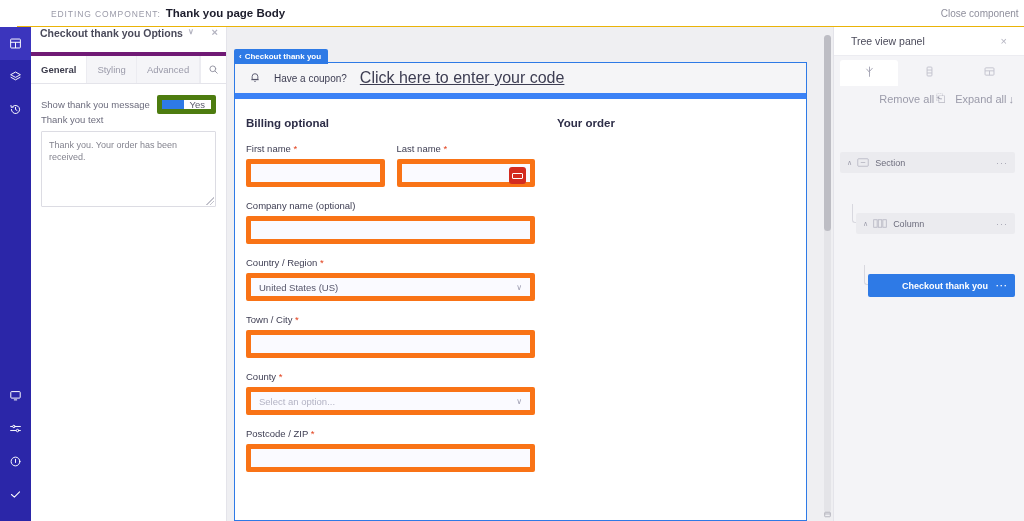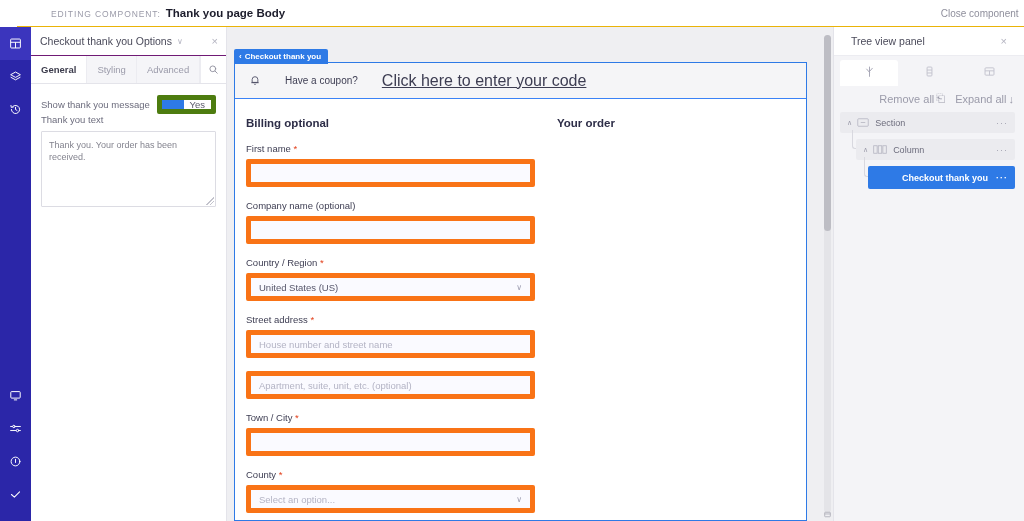--- a/index.html
+++ b/index.html
@@ -48,22 +48,22 @@
   }
   .rail-btn.active { background: #3b35bd; }
   .rail-btn svg { display: block; }
 
   
   .opts {
     position: absolute; top: 27px; left: 31px; width: 196px; height: 494px;
     background: #ffffff; border-right: 1px solid #e4e4ea;
   }
   .opts-head {
-    height: 29px; display: flex; align-items: center; padding: 0 8px 0 9px;
-    border-bottom: 1px solid #701a75; background:#fff;
+    height: 29px; display: flex; align-items: flex-start; padding: 0 8px 0 9px;
+    border-bottom: 4px solid #701a75; background:#fff;font-weight:bold;
   }
   .opts-title { font-size: 10.5px; color: #4a4a5a; }
   .opts-caret { margin-left: 5px; color: #b3b3c0; font-size: 8px; }
   .opts-close { margin-left: auto; color: #b3b3c0; font-size: 11px; line-height: 1; }
 
   .opts-tabs {
     height: 28px; display: flex; align-items: stretch;
     background: #f5f5f8; border-bottom: 1px solid #e4e4ea;
   }
   .tab {
@@ -110,22 +110,22 @@
     background: #2e7ae6; color: #fff; font-size: 8px; font-weight: 700;
     padding: 3px 7px 3px 5px; border-radius: 2px 2px 0 0; z-index: 3;
     display: flex; align-items: center; gap: 3px;
   }
   .crumb-arrow { font-size: 8px; }
   .sel-box {
     position: absolute; top: 35px; left: 7px; width: 573px; height: 459px;
     border: 1px solid #2e7ae6; background: #ffffff; overflow: hidden;
   }
   .coupon {
-    height: 36px; background: #f5f5f7; border-bottom: 1px solid #3b82f6;
-    display: flex; align-items: center; padding-left: 14px; gap: 24px;
+    height: 36px; background: #f5f5f7; border-bottom: 6px solid #3b82f6;
+    display: flex; align-items: center; padding-left: 14px; gap: 13px;
   }
   .coupon-text { font-size: 10px; color: #3d3d52; }
   .coupon-link { color: #3d3d52; text-decoration: underline; }
 
   .form-area { display: flex; padding: 18px 0 0 0; }
   .col-billing { width: 300px; padding-left: 11px; }
   .col-order { padding-left: 22px; }
   .sec-head {
     font-size: 11.5px; font-weight: 700; color: #2e2e48; margin-bottom: 14px;
   }
@@ -182,21 +182,21 @@
   }
   .tree-tab.active { background: #ffffff; color: #a7a7b6; }
   .tree-actions {
     display: flex; justify-content: flex-end; gap: 10px;
     padding: 6px 10px 7px 0; font-size: 11px; color: #9b9baa;
   }
   .tree-action { display: flex; align-items: center; gap: 2px; }
   .tree-list { padding: 0 9px 0 6px; }
   .tnode {
     display: flex; align-items: center; height: 21px; border-radius: 2px;
-    font-size: 9px; margin-bottom: 6px; position: relative;
+    font-size: 9px; margin-bottom: 6px; position: relative; margin-top: 40px;
   }
   .tnode.lvl0 { background: #ebebef; color: #6d6d7d; padding-left: 7px; }
   .tnode.lvl1 { background: #ebebef; color: #6d6d7d; margin-left: 16px; padding-left: 7px; }
   .tnode.lvl2 {
     background: #2e7ae6; color: #ffffff; font-weight: 700;
     margin-left: 28px; padding-left: 7px; justify-content: center; height: 23px;
   }
   .tnode .caret { font-size: 7px; margin-right: 5px; color: #9c9cab; }
   .tnode .ticon { margin-right: 6px; display: flex; align-items: center; }
   .tnode .dots { margin-left: auto; padding-right: 7px; letter-spacing: 1px; font-size: 9px; color: #a3a3b2; }
@@ -347,52 +347,52 @@
         <div class="two-col">
           <div class="fg">
             <label class="fl">
               <span>First name</span>
               <span class="req">*</span>
             </label>
             <div class="inp">
               <span></span>
             </div>
           </div>
+          <div class="fg">
+            <label class="fl">
+              <span>Last name</span>
+              <span class="req">*</span>
+            </label>
+            <div class="inp">
+              <span></span>
+              <span class="lp-badge">
+                  <span></span>
+                </span>
+            </div>
+          </div>
         </div>
 
         <div class="fg">
           <label class="fl">Company name (optional)</label>
           <div class="inp">
             <span></span>
           </div>
         </div>
 
         <div class="fg">
           <label class="fl">
             <span>Country / Region</span>
             <span class="req">*</span>
           </label>
           <div class="inp sel">
             <span>United States (US)</span>
             <span class="sel-caret">∨</span>
           </div>
         </div>
 
-        <div>
-          <label class="fl">
-            <span>Street address</span>
-            <span class="req">*</span>
-          </label>
-          <div class="inp fg">
-            <span>House number and street name</span>
-          </div>
-          <div class="inp fg">
-            <span>Apartment, suite, unit, etc. (optional)</span>
-          </div>
-        </div>
 
         <div class="fg">
           <label class="fl">
             <span>Town / City</span>
             <span class="req">*</span>
           </label>
           <div class="inp">
             <span></span>
           </div>
         </div>

